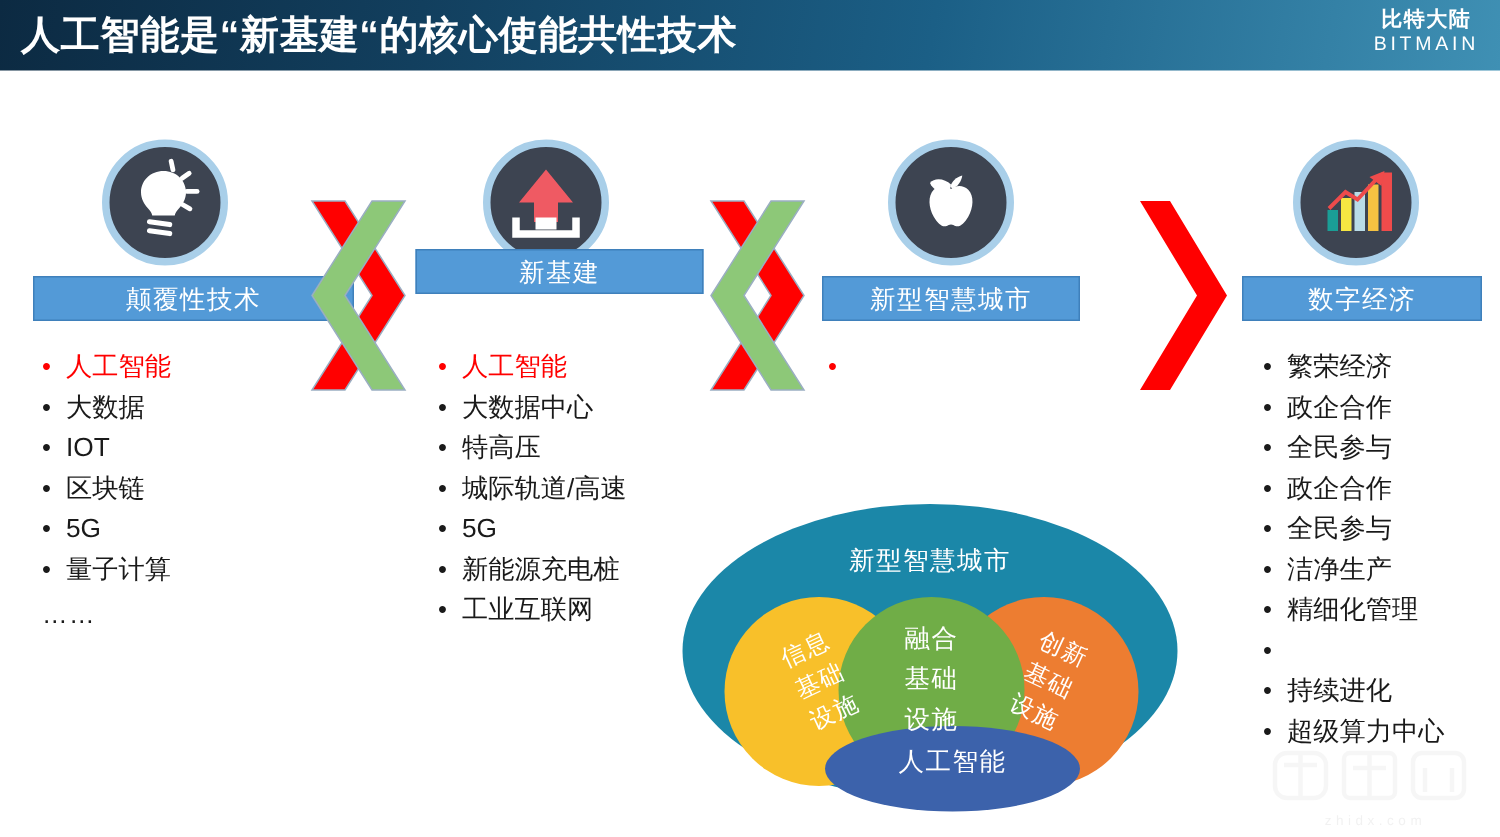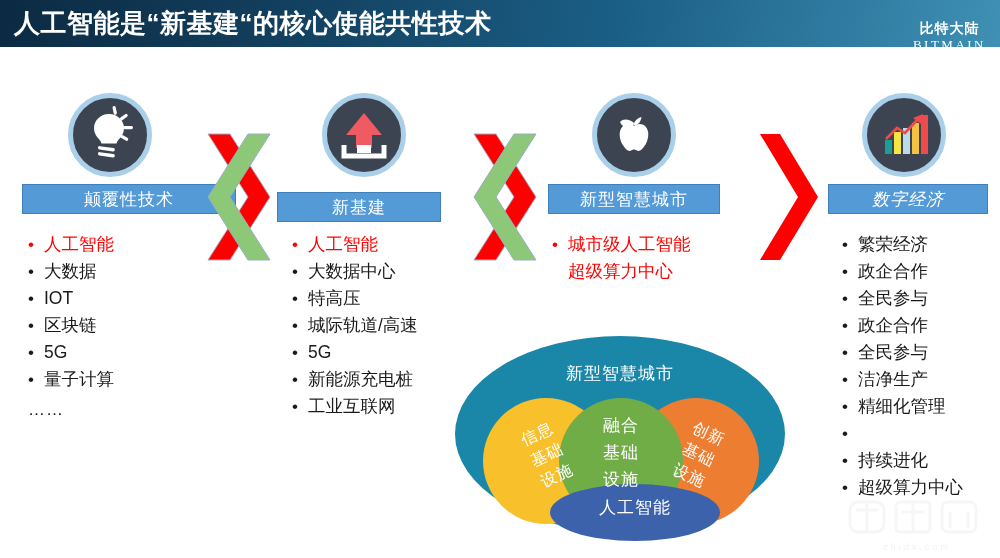--- a/index.html
+++ b/index.html
@@ -15,21 +15,21 @@
   .header{
     position:absolute;left:0;top:0;width:1000px;height:47px;
     background:linear-gradient(100deg,#0c2a42 0%,#123f5e 28%,#1b5f86 62%,#3f90b4 100%);
   }
   .header-title{
     position:absolute;left:14px;top:6px;
     font-size:26px;font-weight:bold;color:#ffffff;
     letter-spacing:0.5px;white-space:nowrap;
   }
   .logo{
-    position:absolute;right:14px;top:20px;text-align:center;color:#ffffff;font-family:Liberation Serif, serif;
+    position:absolute;right:14px;top:4px;text-align:center;color:#ffffff;
   }
   .logo-cn{font-size:14px;font-weight:bold;line-height:17px;letter-spacing:1px;}
   .logo-en{font-size:13px;line-height:16px;letter-spacing:2.5px;}
 
   
   .col{position:absolute;}
 
   .icon-wrap{position:absolute;}
   .icon-circle{
     width:84px;height:84px;border-radius:50%;
@@ -164,21 +164,21 @@
   <div class="col">
     <div class="icon-wrap" style="left:322px;top:93px;">
       <div class="icon-circle">
         <svg width="74" height="74" viewBox="0 0 74 74" style="position:absolute;left:0;top:0;">
           <polygon points="37,15 55,37 45,37 45,50 29,50 29,37 19,37" fill="#ef5a63"></polygon>
           <rect x="30" y="47" width="14" height="8" fill="#ffffff"></rect>
           <path d="M17 47 L17 58 L57 58 L57 47" fill="none" stroke="#ffffff" stroke-width="5"></path>
         </svg>
       </div>
     </div>
-    <div class="cap" style="left:277px;top:192px;width:164px;">新基建</div>
+    <div class="cap" style="left:277px;top:166px;width:192px;">新基建</div>
     <div class="bullets" style="left:292px;top:231px;width:200px;">
       <div class="bullet red">
           <span class="dot">•</span>
           <span class="txt">人工智能</span>
         </div>
       <div class="bullet">
           <span class="dot">•</span>
           <span class="txt">大数据中心</span>
         </div>
       <div class="bullet">
@@ -218,22 +218,20 @@
           <path d="M37 25c-4-4-11-5-14-1 2 5 8 7 13 6z" fill="#ffffff"></path>
           <path d="M36.5 26.5c1-3.5 4-6.5 8-7.5-0.5 4-3 7.5-6.5 8.6z" fill="#ffffff"></path>
           <path d="M37 28c-3-2.5-8-3-11.5 0.5-4 4-3.5 12 0 18 2.5 4.3 5.5 7 8 6.3 1.6-.5 2.4-1.2 3.5-1.2s1.9.7 3.5 1.2c2.5.7 5.5-2 8-6.3 3.5-6 4-14 0-18C45 25 40 25.5 37 28z" fill="#ffffff"></path>
         </svg>
       </div>
     </div>
     <div class="cap" style="left:548px;top:184px;width:172px;">新型智慧城市</div>
     <div class="bullets" style="left:552px;top:231px;width:200px;">
       <div class="bullet red" style="font-size:17.5px;line-height:27px;">
           <span class="dot">•</span>
-          <span class="txt">城市级人工智能
-超级算力中心</span>
         </div>
     </div>
   </div>
 
   <div class="chev" style="left:760px;top:132px;">
     <svg width="60" height="130" viewBox="0 0 60 130">
       <polygon points="0,2 20,2 58,65 20,128 0,128 38,65" fill="#ff0000"></polygon>
     </svg>
   </div>
 
@@ -244,21 +242,21 @@
           <rect x="18" y="42" width="7" height="14" fill="#1a9e96"></rect>
           <rect x="27" y="34" width="7" height="22" fill="#f5e642"></rect>
           <rect x="36" y="30" width="7" height="26" fill="#b9dce8"></rect>
           <rect x="45" y="25" width="7" height="31" fill="#f5c242"></rect>
           <rect x="54" y="17" width="7" height="39" fill="#ef4b4b"></rect>
           <polyline points="19,41 30,30 38,35 52,20" fill="none" stroke="#ef4b4b" stroke-width="2.6"></polyline>
           <polygon points="56,16 46,20 54,26" fill="#ef4b4b"></polygon>
         </svg>
       </div>
     </div>
-    <div class="cap" style="left:828px;top:184px;width:160px;font-style:italic;">数字经济</div>
+    <div class="cap" style="left:828px;top:184px;width:160px;">数字经济</div>
     <div class="bullets" style="left:842px;top:231px;width:160px;">
       <div class="bullet">
           <span class="dot">•</span>
           <span class="txt">繁荣经济</span>
         </div>
       <div class="bullet">
           <span class="dot">•</span>
           <span class="txt">政企合作</span>
         </div>
       <div class="bullet">

